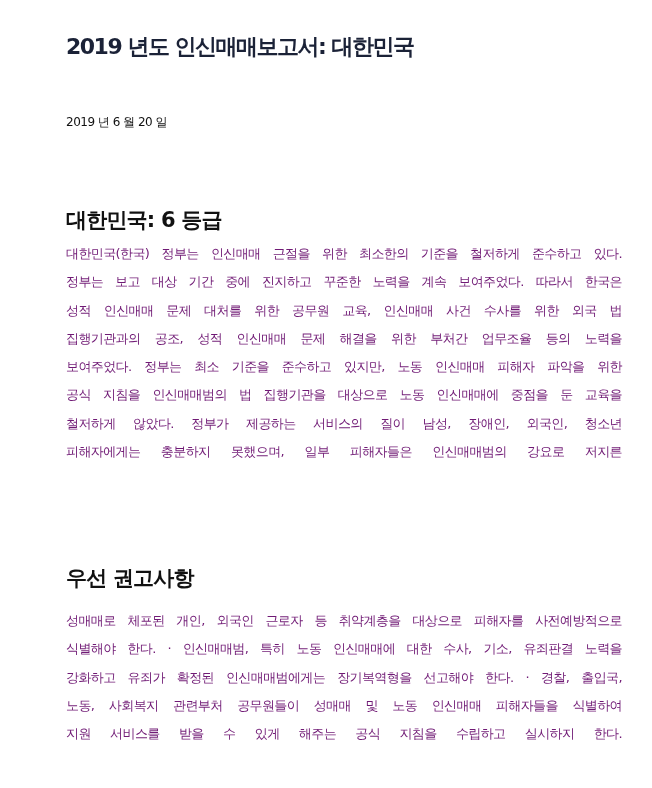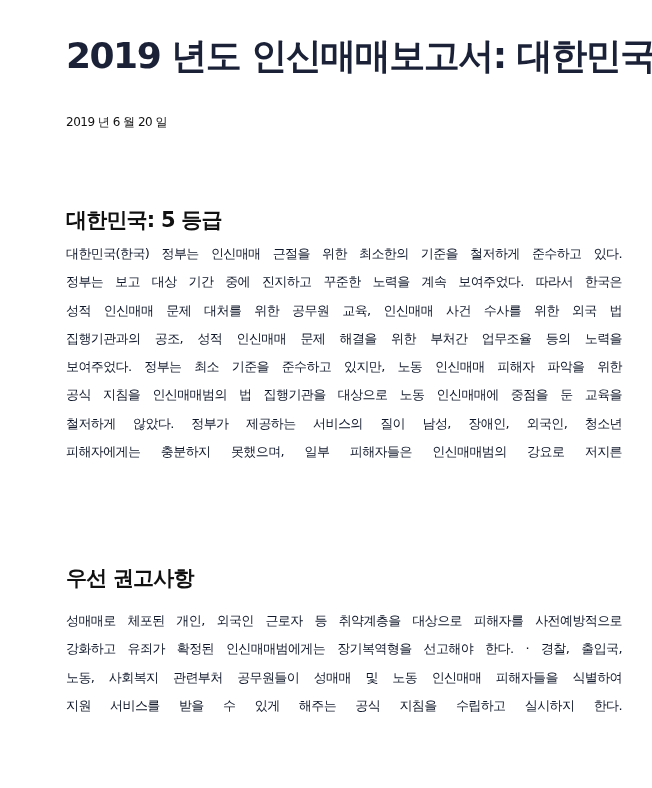--- a/index.html
+++ b/index.html
@@ -1,54 +1,55 @@
 <!DOCTYPE html>
 <html><head>
 <meta charset="utf-8">
 <style>
   html, body { margin:0; padding:0; background:#ffffff; }
   body { width:652px; height:788px; overflow:hidden; position:relative;
          font-family:"DejaVu Sans","Liberation Sans",sans-serif; color:#111; }
   .title { position:absolute; left:66px; top:10px; width:580px;
-           font-size:36px; font-weight:bold; color:#1b2237; letter-spacing:-1.5px;
+           font-size:22px; font-weight:bold; color:#1b2237; letter-spacing:-1.5px;
            line-height:44px; white-space:nowrap; }
   .date { position:absolute; left:66px; top:111px; font-size:12px; color:#111;
           letter-spacing:-0.5px; line-height:22px; }
   .h2 { position:absolute; left:66px; font-size:21px; font-weight:bold; color:#111;
         letter-spacing:-0.8px; line-height:30px; white-space:nowrap; }
   .h2.grade { top:188px; }
   .h2.rec { top:546px; }
-  .para { position:absolute; left:66px; width:556px; font-size:13px; color:#0f172a;
+  .para { position:absolute; left:66px; width:556px; font-size:13px; color:#701a75;
           line-height:28.3px; text-align:justify; text-align-last:justify;
           letter-spacing:-0.6px; }
   .para .ln { display:block; white-space:nowrap; text-align:justify; text-align-last:justify; }
   .para .ln.last { text-align-last:left; }
   .p1 { top:240px; }
   .p2 { top:607px; }
 </style>
 </head>
 <body>
 
 <h1 class="title">2019 년도 인신매매보고서: 대한민국</h1>
 
 <div class="date">2019 년 6 월 20 일</div>
 
-<h2 class="h2 grade">대한민국: 5 등급</h2>
+<h2 class="h2 grade">대한민국: 6 등급</h2>
 
 <div class="para p1">
   <span class="ln">대한민국(한국) 정부는 인신매매 근절을 위한 최소한의 기준을 철저하게 준수하고 있다.</span>
   <span class="ln">정부는 보고 대상 기간 중에 진지하고 꾸준한 노력을 계속 보여주었다. 따라서 한국은</span>
   <span class="ln">성적 인신매매 문제 대처를 위한 공무원 교육, 인신매매 사건 수사를 위한 외국 법</span>
   <span class="ln">집행기관과의 공조, 성적 인신매매 문제 해결을 위한 부처간 업무조율 등의 노력을</span>
   <span class="ln">보여주었다. 정부는 최소 기준을 준수하고 있지만, 노동 인신매매 피해자 파악을 위한</span>
   <span class="ln">공식 지침을 인신매매범의 법 집행기관을 대상으로 노동 인신매매에 중점을 둔 교육을</span>
   <span class="ln">철저하게 않았다. 정부가 제공하는 서비스의 질이 남성, 장애인, 외국인, 청소년</span>
   <span class="ln">피해자에게는 충분하지 못했으며, 일부 피해자들은 인신매매범의 강요로 저지른</span>
 </div>
 
 <h2 class="h2 rec">우선 권고사항</h2>
 
 <div class="para p2">
   <span class="ln">성매매로 체포된 개인, 외국인 근로자 등 취약계층을 대상으로 피해자를 사전예방적으로</span>
+  <span class="ln">식별해야 한다. · 인신매매범, 특히 노동 인신매매에 대한 수사, 기소, 유죄판결 노력을</span>
   <span class="ln">강화하고 유죄가 확정된 인신매매범에게는 장기복역형을 선고해야 한다. · 경찰, 출입국,</span>
   <span class="ln">노동, 사회복지 관련부처 공무원들이 성매매 및 노동 인신매매 피해자들을 식별하여</span>
   <span class="ln">지원 서비스를 받을 수 있게 해주는 공식 지침을 수립하고 실시하지 한다.</span>
 </div>
 
 </body></html>

